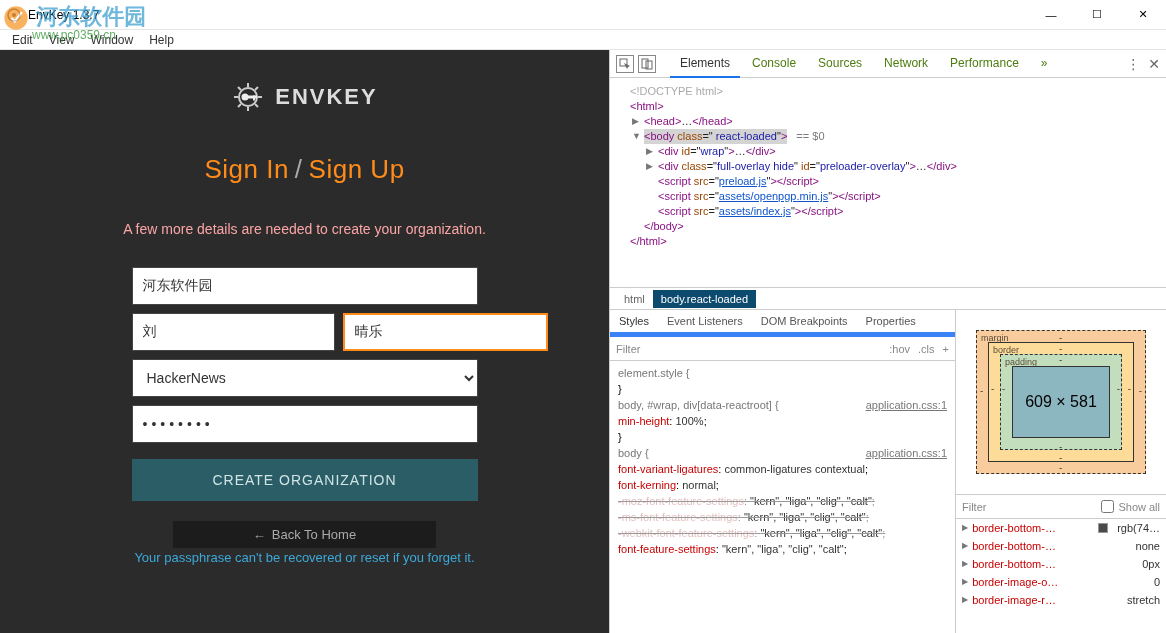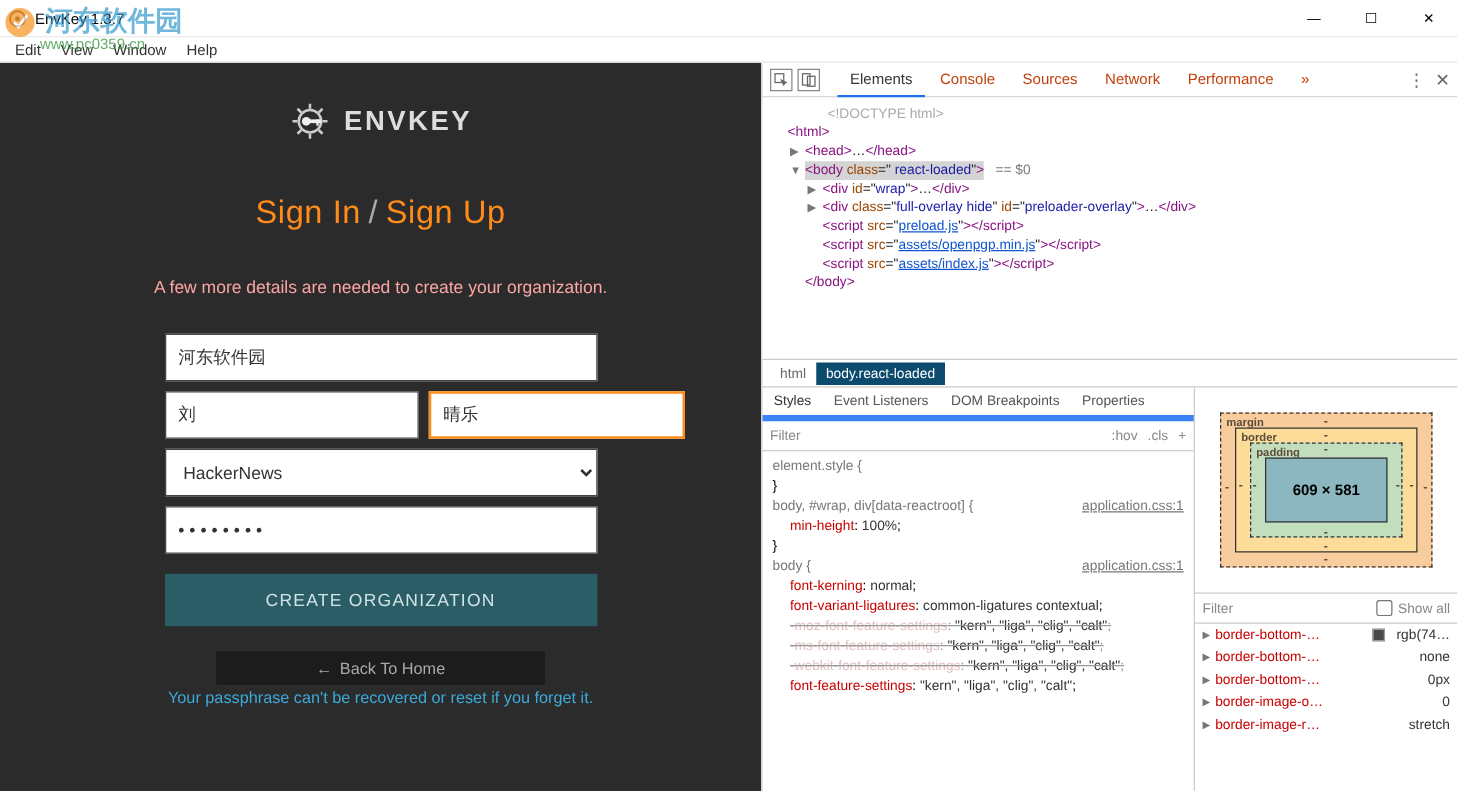--- a/index.html
+++ b/index.html
@@ -43,27 +43,27 @@
 .form input.confirm { color: #999; }
 .btn-primary { margin-top: 8px; height: 42px; background: #2a5d66; color: #d0e4e6; font-size: 14px; font-weight: 500; letter-spacing: 1px; border: none; cursor: pointer; }
 .back-link { margin-top: 20px; color: #aaa; font-size: 13px; display: flex; align-items: center; gap: 6px; background: #1c1c1c; padding: 6px 80px; }
 .warning { margin-top: 2px; color: #3da9d9; font-size: 13px; }
 
 
 .devtools { flex: 1; display: flex; flex-direction: column; background: #fff; border-left: 1px solid #ccc; min-width: 0; }
 .dt-toolbar { height: 28px; display: flex; align-items: center; border-bottom: 1px solid #ccc; padding: 0 6px; gap: 4px; }
 .dt-toolbar .sq { width: 18px; height: 18px; border: 1px solid #888; display: flex; align-items: center; justify-content: center; font-size: 10px; color: #666; }
 .dt-tabs { display: flex; margin-left: 10px; gap: 2px; }
-.dt-tabs span { font-size: 12px; padding: 6px 10px; color: #c2410c; cursor: pointer; }
+.dt-tabs span { font-size: 12px; padding: 6px 10px; color: #4d7c0f; cursor: pointer; }
 .dt-tabs span.active { color: #333; border-bottom: 2px solid #1a73e8; }
 .dt-toolbar .right { margin-left: auto; display: flex; gap: 8px; align-items: center; color: #666; font-size: 14px; }
 
 
 .elements { flex: 0 0 210px; overflow: hidden; font-family: Menlo, Consolas, monospace; font-size: 11px; line-height: 15px; padding: 6px 0 6px 20px; color: #222; background: #fff; border-bottom: 1px solid #ccc; }
-.elements .gray { color: #aaa; margin-left: 32px; }
+.elements .gray { color: #aaa; }
 .elements .tag { color: #881280; }
 .elements .attr { color: #994500; }
 .elements .str { color: #1a1aa6; }
 .elements .link { color: #1155cc; text-decoration: underline; }
 .elements .sel { background: #d4d4d4; display: inline-block; }
 .elements .cursor { color: #7a7a7a; margin-left: 6px; }
 .elements .indent1 { margin-left: 14px; }
 .elements .indent2 { margin-left: 28px; }
 .elements .arrow { position: absolute; margin-left: -12px; color: #777; font-size: 9px; }
 
@@ -76,33 +76,33 @@
 .styles-panel { flex: 1; display: flex; min-height: 0; }
 .style-left { flex: 1; display: flex; flex-direction: column; border-right: 1px solid #ccc; min-width: 0; }
 .st-tabs { display: flex; border-bottom: 5px solid #3b82f6; font-size: 11px; }
 .st-tabs span { padding: 5px 9px; color: #555; cursor: pointer; }
 .st-tabs span.active { color: #333; }
 .st-filter { display: flex; align-items: center; border-bottom: 1px solid #ccc; height: 24px; padding: 0 6px; font-size: 11px; color: #888; }
 .st-filter .r { margin-left: auto; display: flex; gap: 8px; align-items: center; }
 .st-rules { flex: 1; overflow: hidden; font-family: Menlo, Consolas, monospace; font-size: 11px; line-height: 16px; padding: 4px 8px; }
 .st-rules .sel2 { color: #777; }
 .st-rules .src { color: #777; float: right; text-decoration: underline; }
-.st-rules .prop { color: #c80000; margin-left: 14px; }
+.st-rules .prop { color: #c80000; }
 .st-rules .val { color: #333; }
 .st-rules .strike { text-decoration: line-through; color: #999; }
 .st-rules .strike .prop { color: #c8808080; text-align: right; }
 
 
 .style-right { width: 210px; display: flex; flex-direction: column; }
 .bm-wrap { padding: 20px 20px; border-bottom: 1px solid #ccc; }
-.bm { position: relative; width: 170px; height: 124px; font-weight: bold; }
+.bm { position: relative; width: 170px; height: 144px; }
 .bm .margin { position: absolute; inset: 0; background: #f9cc9d; border: 1px dashed #333; }
 .bm .border { position: absolute; inset: 12px; background: #fddc9a; border: 1px solid #333; }
 .bm .padding { position: absolute; inset: 24px; background: #c3debd; border: 1px dashed #333; }
-.bm .content { position: absolute; inset: 36px; background: #8cb6c0; border: 1px solid #333; display: flex; align-items: center; justify-content: center; font-size: 12px; text-align: center; }
+.bm .content { position: absolute; inset: 36px; background: #8cb6c0; border: 1px solid #333; display: flex; align-items: center; justify-content: center; font-size: 16px; text-align: center; }
 .bm .lbl { position: absolute; font-size: 9px; color: #5a4d3a; top: 2px; left: 4px; }
 .bm .dash { position: absolute; font-size: 10px; color: #5a4d3a; }
 .comp-filter { display: flex; align-items: center; height: 24px; border-bottom: 1px solid #ccc; padding: 0 6px; font-size: 11px; color: #888; }
 .comp-filter .r { margin-left: auto; display:flex; gap:4px; align-items:center; }
 .comp-list { flex: 1; overflow: hidden; font-family: Menlo, Consolas, monospace; font-size: 11px; line-height: 18px; padding: 0 6px; }
 .comp-list .row { display: flex; align-items: center; }
 .comp-list .tri { color: #777; font-size: 8px; margin-right: 4px; }
 .comp-list .p { color: #c80000; flex: 1; white-space: nowrap; overflow: hidden; text-overflow: ellipsis; }
 .comp-list .v { color: #333; margin-left: 6px; }
 .comp-list .sw { width: 10px; height: 10px; border: 1px solid #999; background: #4a4a4a; margin-right: 3px; display:inline-block; }
@@ -210,20 +210,21 @@
       <div class="gray">&lt;!DOCTYPE html&gt;</div>
       <div><span class="tag">&lt;html&gt;</span></div>
       <div class="indent1"><span class="arrow">▶</span><span class="tag">&lt;<span>head</span>&gt;</span>…<span class="tag">&lt;/head&gt;</span></div>
       <div class="indent1"><span class="arrow">▼</span><span class="sel"><span class="tag">&lt;body</span> <span class="attr">class</span>="<span class="str"> react-loaded</span>"<span class="tag">&gt;</span></span><span class="cursor"> == $0</span></div>
       <div class="indent2"><span class="arrow">▶</span><span class="tag">&lt;div</span> <span class="attr">id</span>="<span class="str">wrap</span>"<span class="tag">&gt;</span>…<span class="tag">&lt;/div&gt;</span></div>
       <div class="indent2"><span class="arrow">▶</span><span class="tag">&lt;div</span> <span class="attr">class</span>="<span class="str">full-overlay hide</span>" <span class="attr">id</span>="<span class="str">preloader-overlay</span>"<span class="tag">&gt;</span>…<span class="tag">&lt;/div&gt;</span></div>
       <div class="indent2"><span class="tag">&lt;script</span> <span class="attr">src</span>="<span class="link">preload.js</span>"<span class="tag">&gt;&lt;/script&gt;</span></div>
       <div class="indent2"><span class="tag">&lt;script</span> <span class="attr">src</span>="<span class="link">assets/openpgp.min.js</span>"<span class="tag">&gt;&lt;/script&gt;</span></div>
       <div class="indent2"><span class="tag">&lt;script</span> <span class="attr">src</span>="<span class="link">assets/index.js</span>"<span class="tag">&gt;&lt;/script&gt;</span></div>
       <div class="indent1"><span class="tag">&lt;/body&gt;</span></div>
+      <div><span class="tag">&lt;/html&gt;</span></div>
     </div>
 
     <div class="bc">
       <span>html</span>
       <span class="active">body.react-loaded</span>
     </div>
 
     <div class="styles-panel">
       <div class="style-left">
         <div class="st-tabs">
@@ -240,22 +241,22 @@
             <span>+</span>
           </div>
         </div>
         <div class="st-rules">
           <div class="sel2">element.style {</div>
           <div>}</div>
           <div><span class="src">application.css:1</span><span class="sel2">body, #wrap, div[data-reactroot] {</span></div>
           <div><span class="prop">min-height</span>: <span class="val">100%</span>;</div>
           <div>}</div>
           <div><span class="src">application.css:1</span><span class="sel2">body {</span></div>
+          <div><span class="prop">font-variant-ligatures</span>: <span class="val">common-ligatures contextual</span>;</div>
           <div><span class="prop">font-kerning</span>: <span class="val">normal</span>;</div>
-          <div><span class="prop">font-variant-ligatures</span>: <span class="val">common-ligatures contextual</span>;</div>
           <div class="strike"><span class="prop">-moz-font-feature-settings</span>: <span class="val">"kern", "liga", "clig", "calt"</span>;</div>
           <div class="strike"><span class="prop">-ms-font-feature-settings</span>: <span class="val">"kern", "liga", "clig", "calt"</span>;</div>
           <div class="strike"><span class="prop">-webkit-font-feature-settings</span>: <span class="val">"kern", "liga", "clig", "calt"</span>;</div>
           <div><span class="prop">font-feature-settings</span>: <span class="val">"kern", "liga", "clig", "calt"</span>;</div>
         </div>
       </div>
 
       <div class="style-right">
         <div class="bm-wrap">
           <div class="bm">

